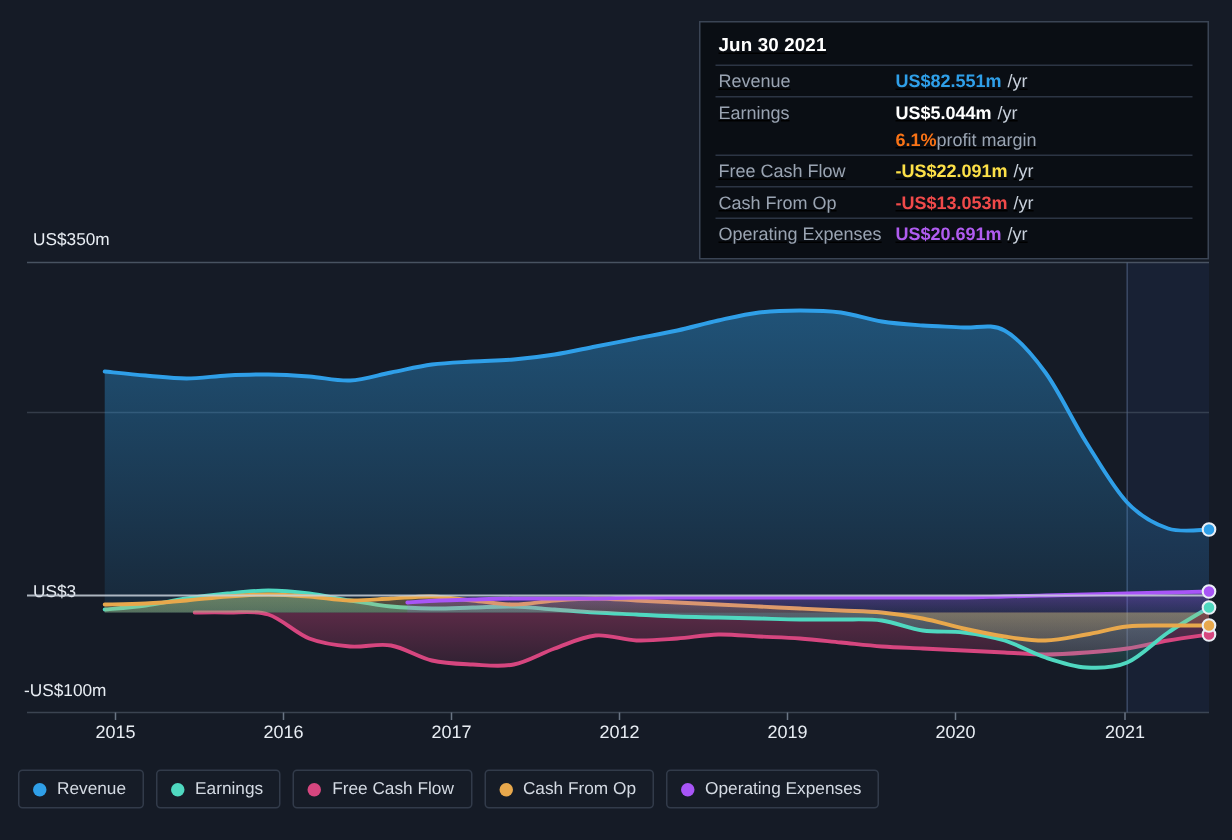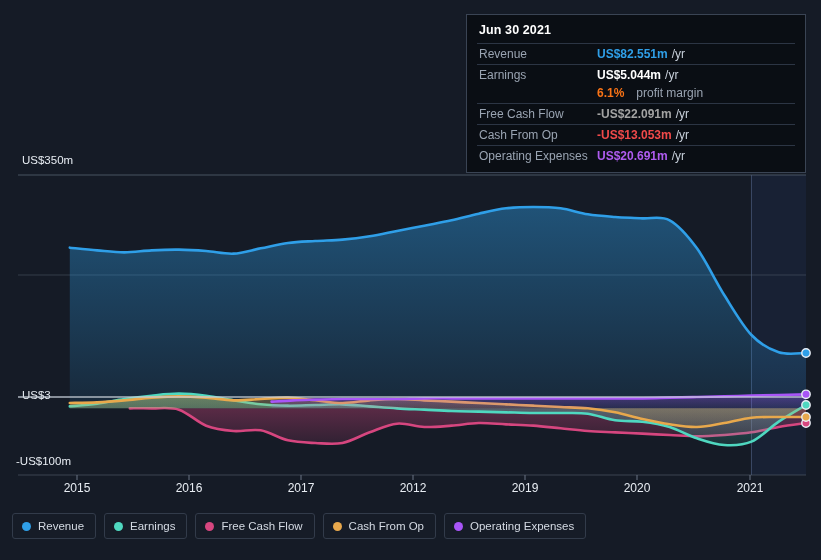--- a/index.html
+++ b/index.html
@@ -7,31 +7,32 @@
     width:821px;height:560px;background:#151b26;overflow:hidden;
     font-family:"Liberation Sans",sans-serif;position:relative;
   }
   #root{position:absolute;inset:0;}
 
   
   .tooltip{
     position:absolute;left:466px;top:14px;width:340px;
     background:#0a0e14;border:1px solid #3a4454;box-sizing:border-box;
     padding:7px 10px 6px 10px;
+    text-decoration:underline;
   }
   .tt-date{color:#ffffff;font-size:12.5px;font-weight:bold;padding:1px 0 6px 2px;letter-spacing:.1px;}
   .tt-row{
     display:flex;align-items:baseline;border-top:1px solid #2c3544;
     padding:3px 0 3px 0;font-size:12px;line-height:14px;
   }
   .tt-row.noline{border-top:none;padding-top:1px;}
   .tt-label{color:#9aa4b2;width:118px;flex:0 0 118px;padding-left:2px;}
   .tt-val{font-weight:bold;}
   .tt-suffix{color:#c9d1dc;font-weight:normal;margin-left:4px;text-align:center;}
-  .tt-margin-label{color:#9aa4b2;font-weight:normal;margin-left:12px;}
+  .tt-margin-label{color:#9aa4b2;font-weight:normal;margin-left:0;}
   .ylab{position:absolute;color:#e8edf3;font-size:11.5px;white-space:nowrap;}
   .xlab{position:absolute;color:#e8edf3;font-size:12px;top:481px;transform:translateX(-50%);}
   svg{display:block;}
 
   
   .legend{position:absolute;left:12px;top:513px;display:flex;gap:8px;}
   .lg{
     display:flex;align-items:center;gap:7px;
     border:1px solid #323b4a;border-radius:3px;
     padding:6px 11px 6px 9px;background:#161c27;
@@ -60,21 +61,21 @@
     </div>
 
     <div class="tt-row noline">
       <span class="tt-label"></span>
       <span class="tt-val" style="color:#f97316">6.1%</span>
       <span class="tt-margin-label">profit margin</span>
     </div>
 
     <div class="tt-row">
       <span class="tt-label">Free Cash Flow</span>
-      <span class="tt-val" style="color:#a3a3a3">-US$22.091m</span>
+      <span class="tt-val" style="color:#fde047">-US$22.091m</span>
       <span class="tt-suffix">/yr</span>
     </div>
 
     <div class="tt-row">
       <span class="tt-label">Cash From Op</span>
       <span class="tt-val" style="color:#f04a4a">-US$13.053m</span>
       <span class="tt-suffix">/yr</span>
     </div>
 
     <div class="tt-row">

